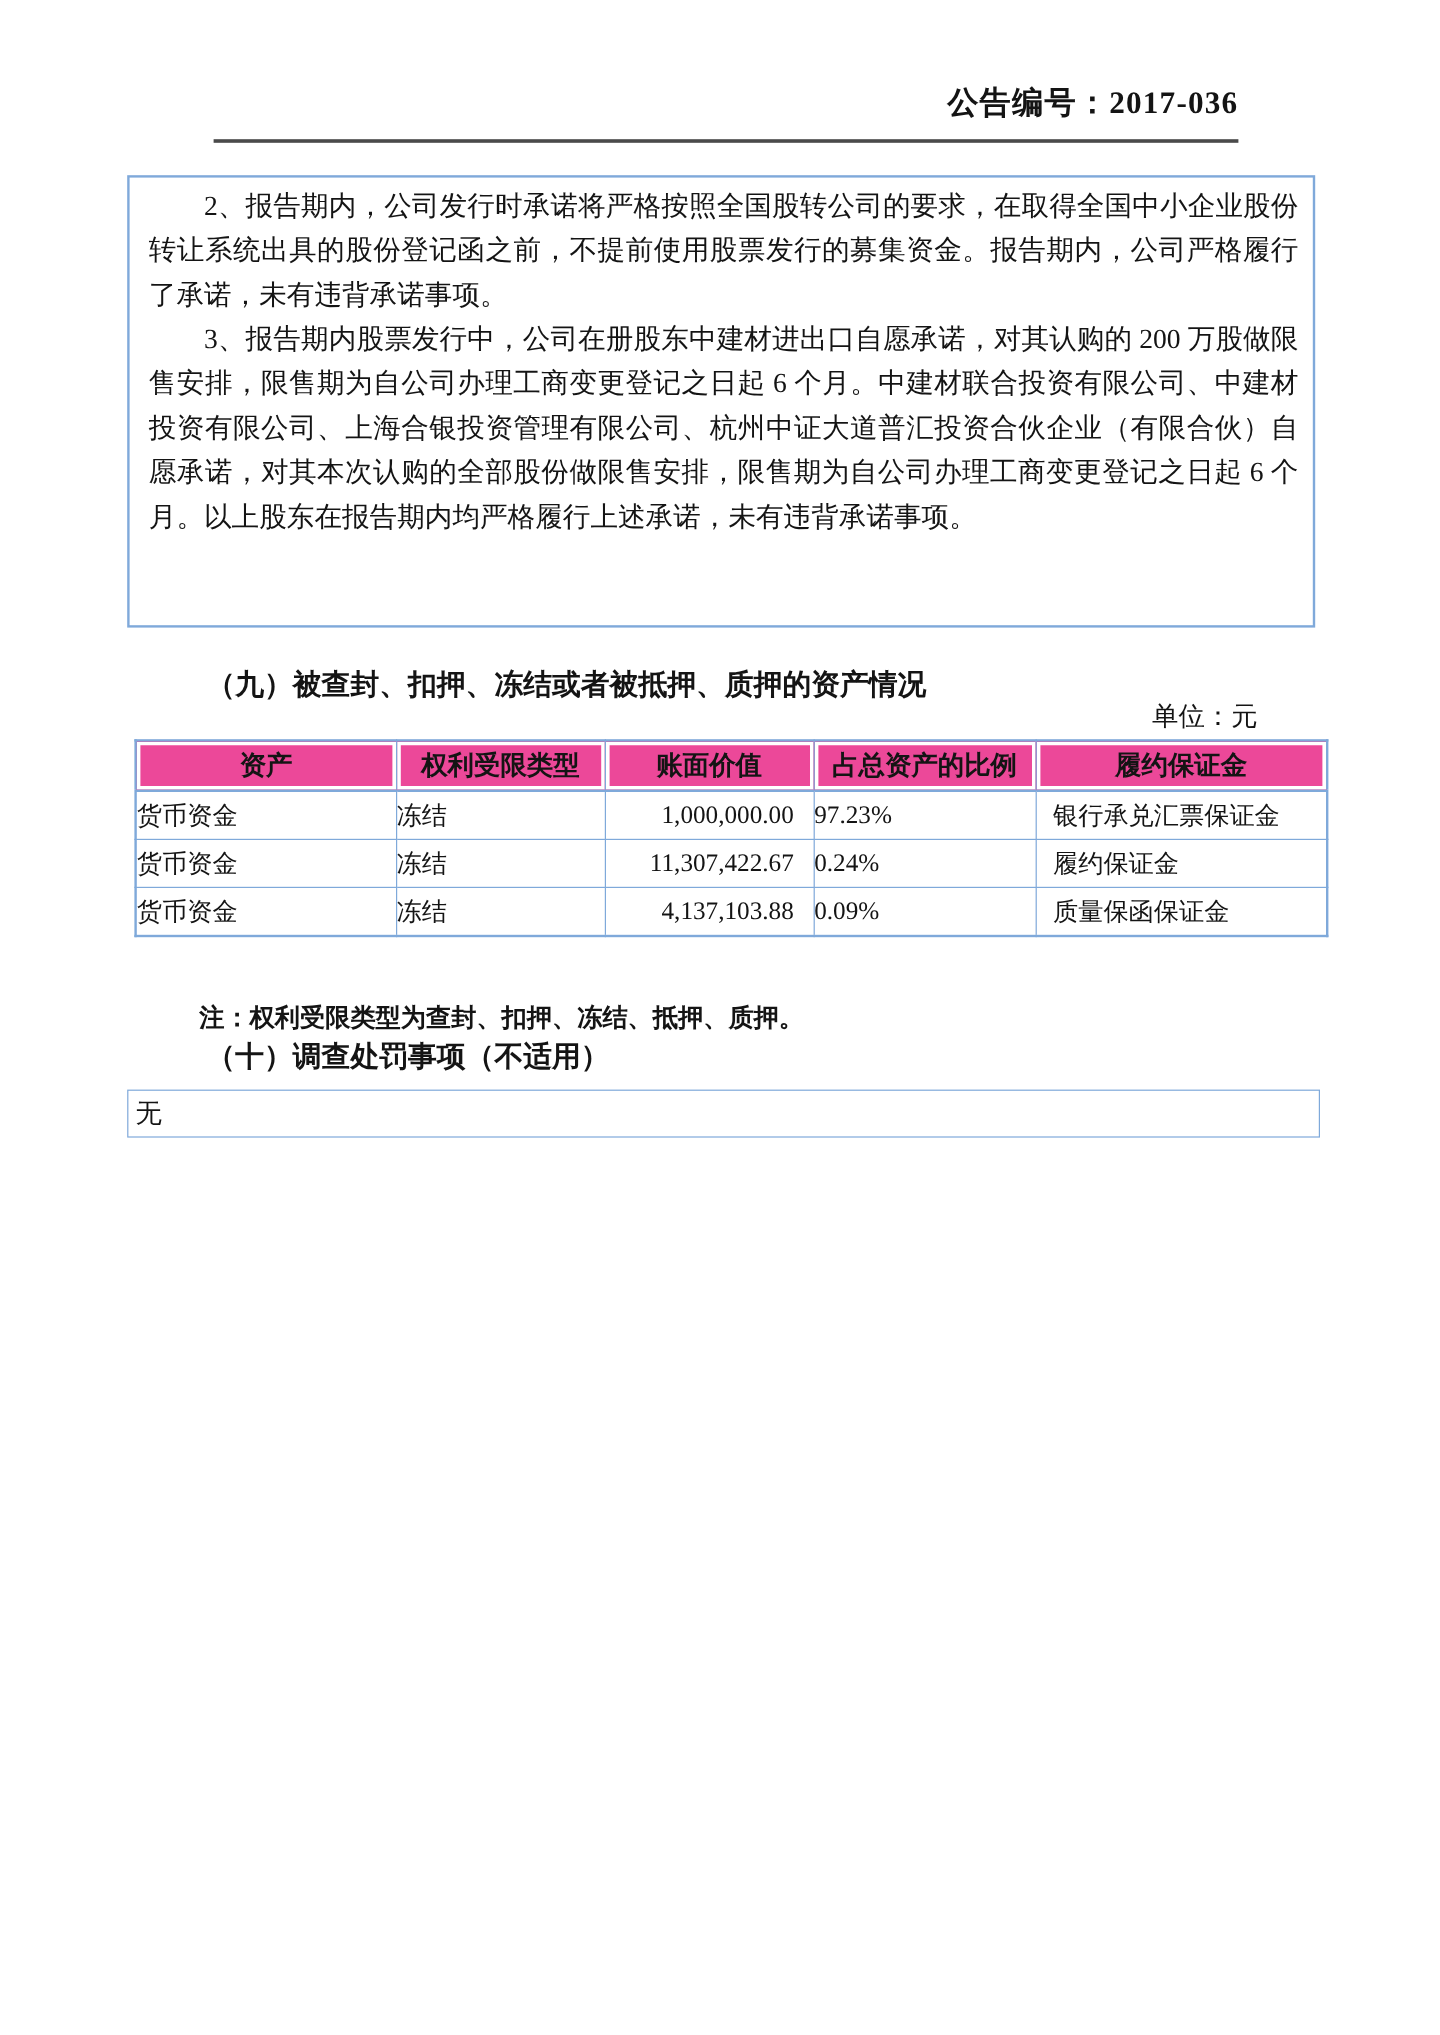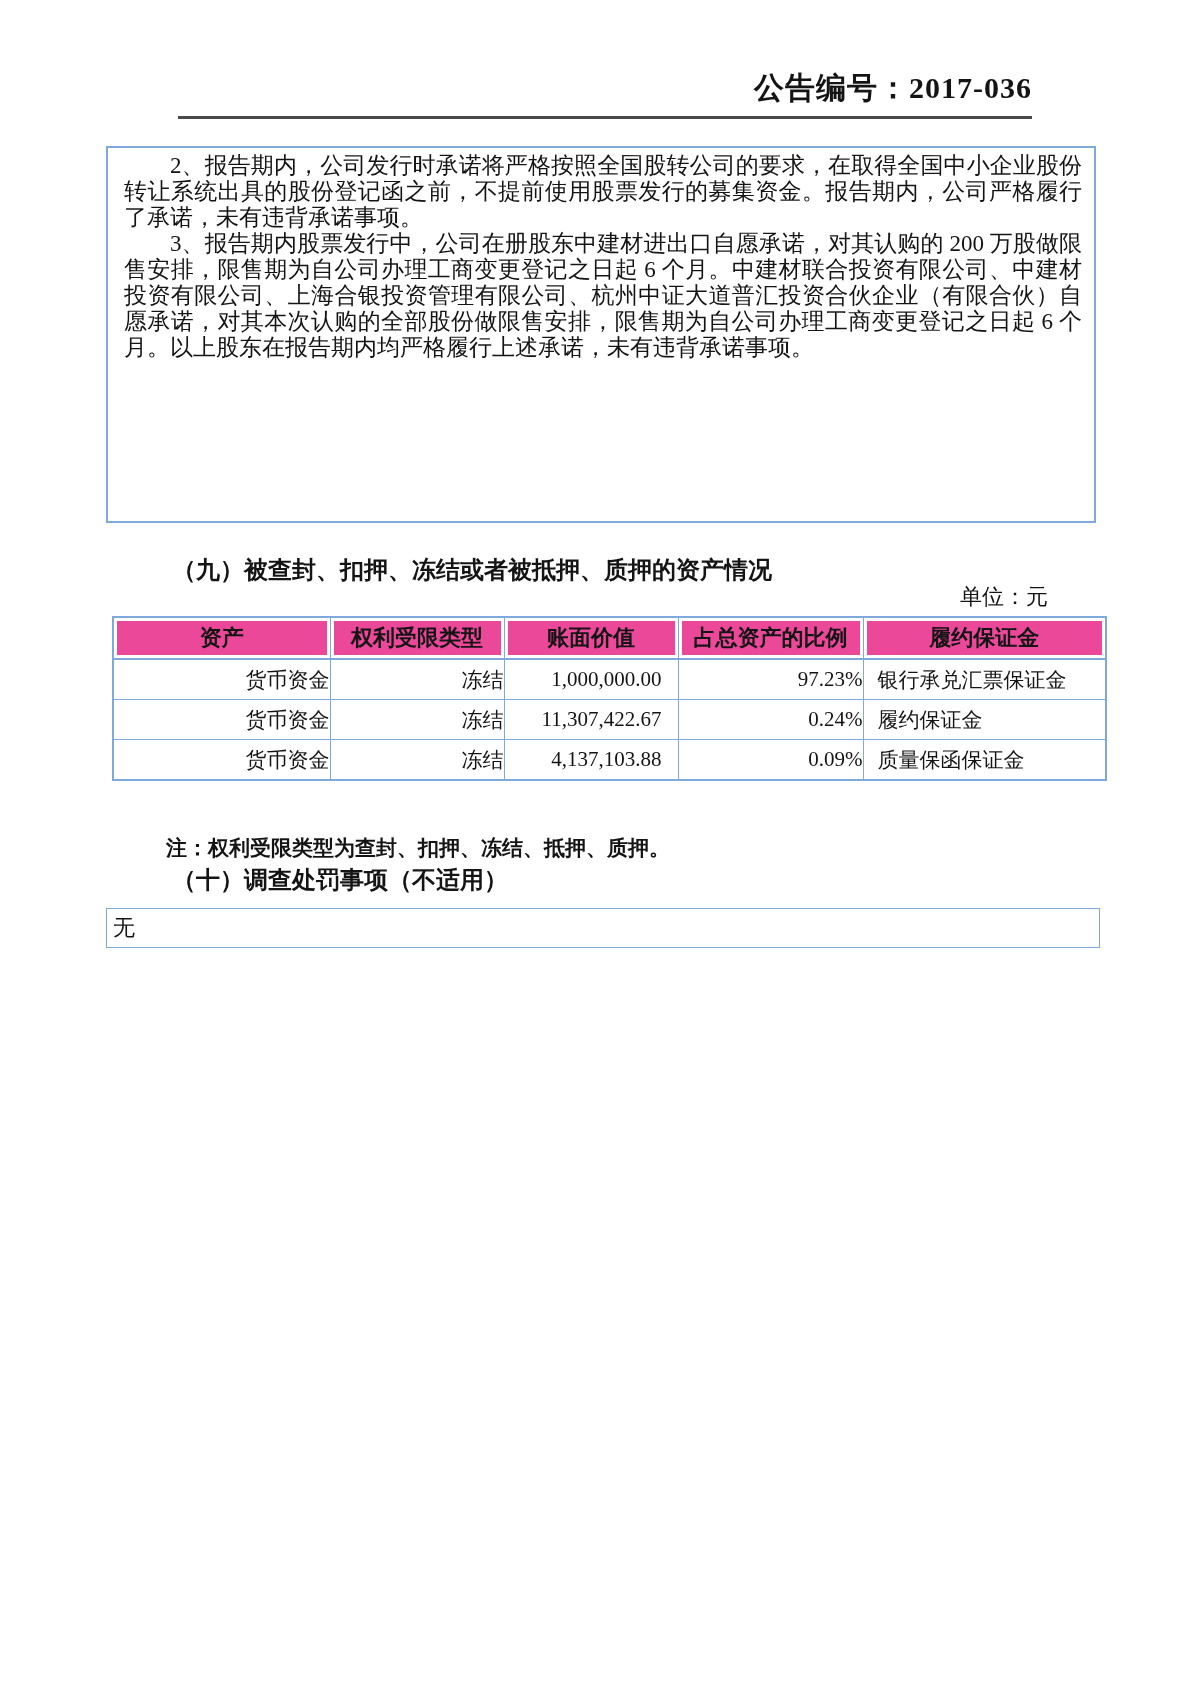--- a/index.html
+++ b/index.html
@@ -14,21 +14,21 @@
     font-family: "Liberation Serif", "DejaVu Serif", serif;
     color: #141414;
     overflow: hidden;
   }
 
   
   .announcement-no {
     position: absolute;
     top: 68px;
     right: 168px;
-    font-size: 30px;
+    font-size: 26px;
     font-weight: bold;
     letter-spacing: 1px;
     white-space: nowrap;
   }
   .header-rule {
     position: absolute;
     top: 116px;
     left: 178px;
     width: 854px;
     height: 3px;
@@ -43,21 +43,21 @@
     width: 990px;
     height: 377px;
     box-sizing: border-box;
     border: 2px solid #7fa9da;
     padding: 5px 12px 0 16px;
     overflow: hidden;
   }
   .commitment-box p {
     margin: 0;
     font-size: 23px;
-    line-height: 26px;
+    line-height: 37px;
     text-align: justify;
     text-indent: 2em;
   }
 
   
   .sec-heading {
     position: absolute;
     left: 172px;
     font-size: 24px;
     font-weight: bold;
@@ -94,21 +94,21 @@
     font-size: 22px;
     font-weight: bold;
     font-family: "Liberation Sans", "DejaVu Sans", sans-serif;
     text-align: center;
     padding: 0;
   }
   .assets-table td {
     border: 1px solid #7fa9da;
     height: 39px;
     font-size: 21px;
-    text-align: right;
+    text-align: left;
     padding: 0;
     white-space: nowrap;
   }
   .assets-table td.value-cell  { text-align: right; padding-right: 16px; }
   .assets-table td.reason-cell { text-align: left;  padding-left: 14px;  }
   .assets-table tr.total-row td { font-weight: bold; }
   .assets-table td.center-cell { text-align: center; padding: 0; }
 
   
   .table-note {

